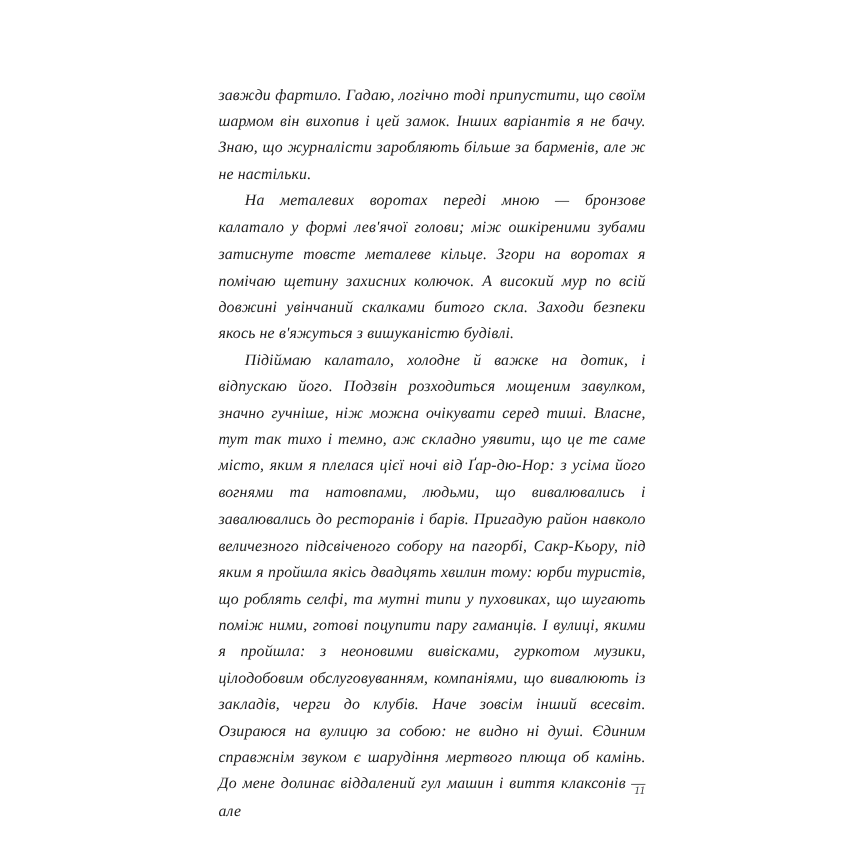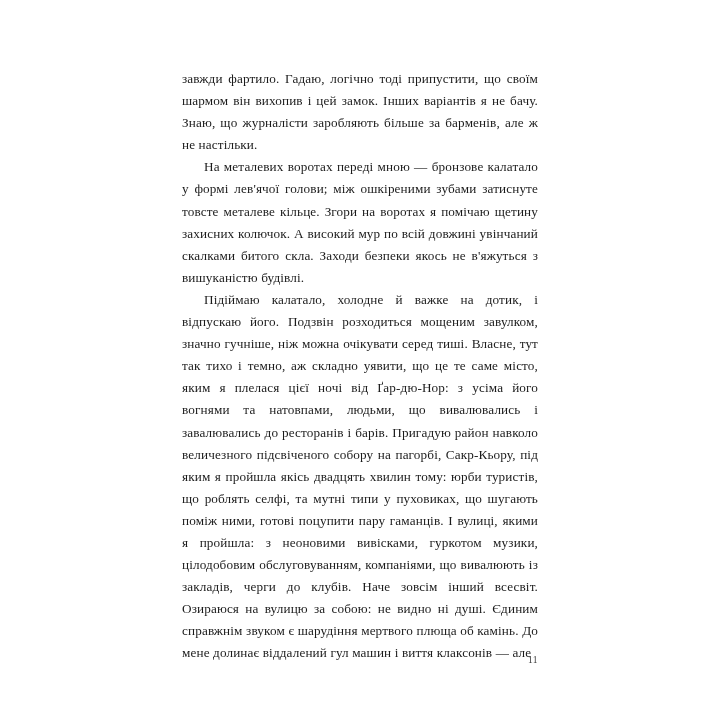--- a/index.html
+++ b/index.html
@@ -13,20 +13,21 @@
     font-family: "Liberation Serif", serif;
     color: #1b1b1b;
     overflow: hidden;
   }
   .page {
     position: relative;
     width: 720px;
     height: 720px;
     box-sizing: border-box;
     background: #ffffff;
+    font-style: italic;
   }
   .text-column {
     position: absolute;
     left: 182px;
     top: 68px;
     width: 356px;
   }
   .para {
     margin: 0;
     font-size: 13.2px;

